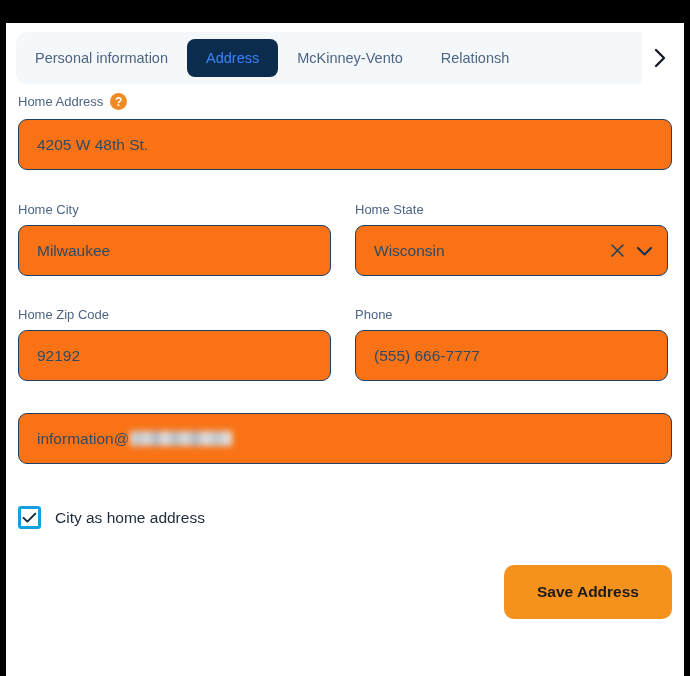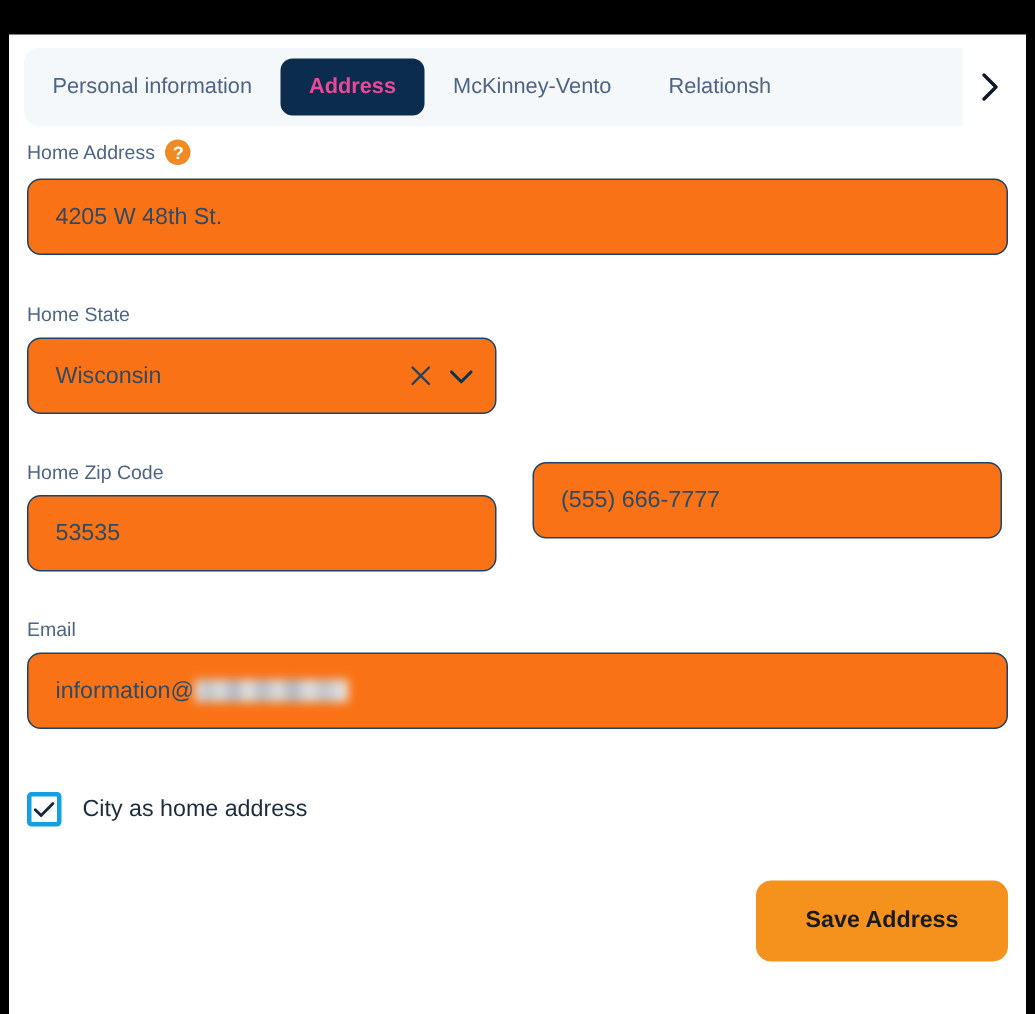--- a/index.html
+++ b/index.html
@@ -57,22 +57,22 @@
     padding: 0 19px;
     border-radius: 8px;
     font-size: 14.5px;
     color: #4d6585;
     white-space: nowrap;
     cursor: pointer;
     user-select: none;
   }
   .tab.active {
     background: #0b2c4d;
-    color: #ec4899;
-    font-weight: bold;
+    color: #3b82f6;
+    font-weight: normal;
   }
   #tab-scroll-next {
     position: absolute;
     right: 6px;
     top: 9px;
     width: 36px;
     height: 52px;
     background: #ffffff;
     display: flex;
     align-items: center;
@@ -246,20 +246,26 @@
           </div>
           <div class="input-box">
             <span>4205 W 48th St.</span>
           </div>
         </div>
       </div>
 
       <div class="field-spacer-lg"></div>
 
       <div class="field-row">
+        <div class="field half">
+          <div class="field-label">Home City</div>
+          <div class="input-box">
+            <span>Milwaukee</span>
+          </div>
+        </div>
         <div class="field half">
           <div class="field-label">Home State</div>
           <div class="input-box select">
             <span>Wisconsin</span>
             <span class="select-icons">
               <span>
                 <svg width="15" height="15" viewBox="0 0 15 15" fill="none" xmlns="http://www.w3.org/2000/svg" aria-hidden="true">
                   <path d="M2 2 L13 13 M13 2 L2 13" stroke="#22415f" stroke-width="1.6" stroke-linecap="round"></path>
                 </svg>
               </span>
@@ -272,35 +278,35 @@
           </div>
         </div>
       </div>
 
       <div class="field-spacer-md"></div>
 
       <div class="field-row">
         <div class="field half">
           <div class="field-label">Home Zip Code</div>
           <div class="input-box">
-            <span>53535</span>
+            <span>92192</span>
           </div>
         </div>
         <div class="field half">
+          <div class="field-label">Phone</div>
           <div class="input-box">
             <span>(555) 666-7777</span>
           </div>
         </div>
       </div>
 
       <div class="field-spacer-md"></div>
 
       <div class="field-row">
         <div class="field full">
-          <div class="field-label">Email</div>
           <div class="input-box">
             <span>information@</span>
             <span class="email-blur"></span>
           </div>
         </div>
       </div>
 
       <div id="checkbox-row">
         <div id="same-address-checkbox">
           <svg width="15" height="12" viewBox="0 0 15 12" fill="none" xmlns="http://www.w3.org/2000/svg" aria-hidden="true">

